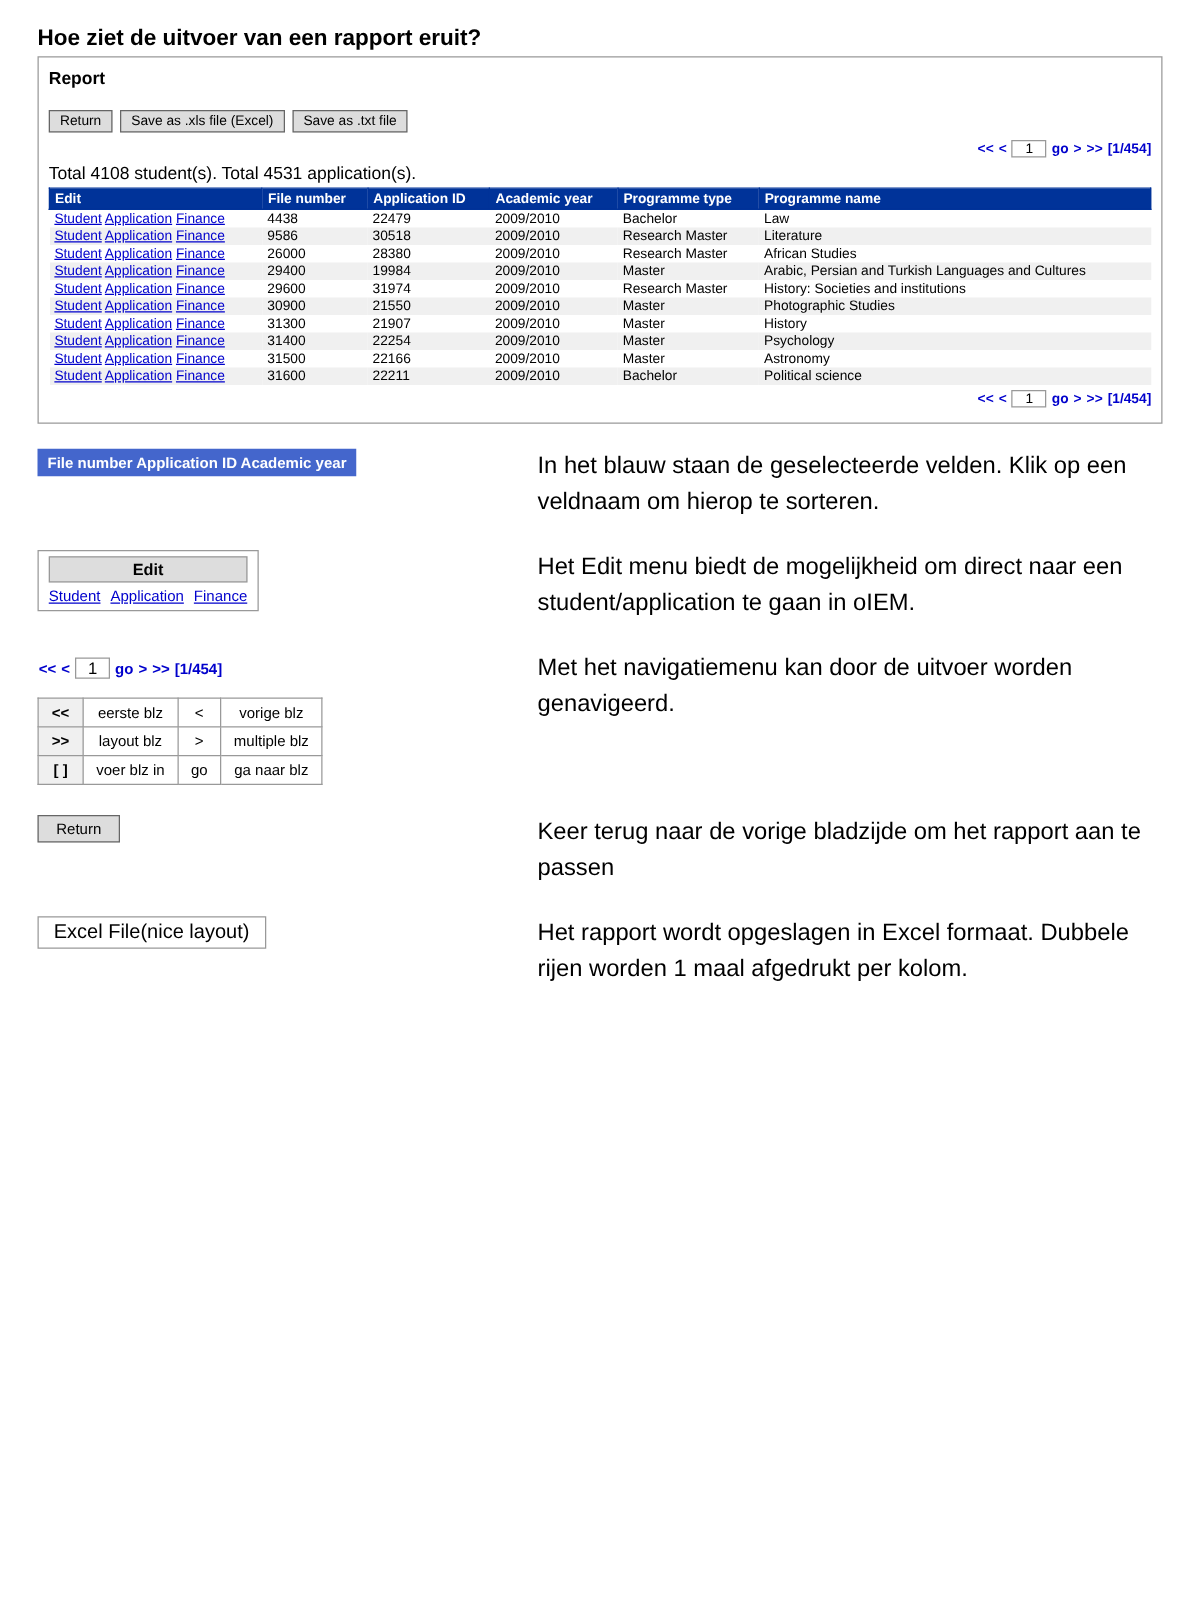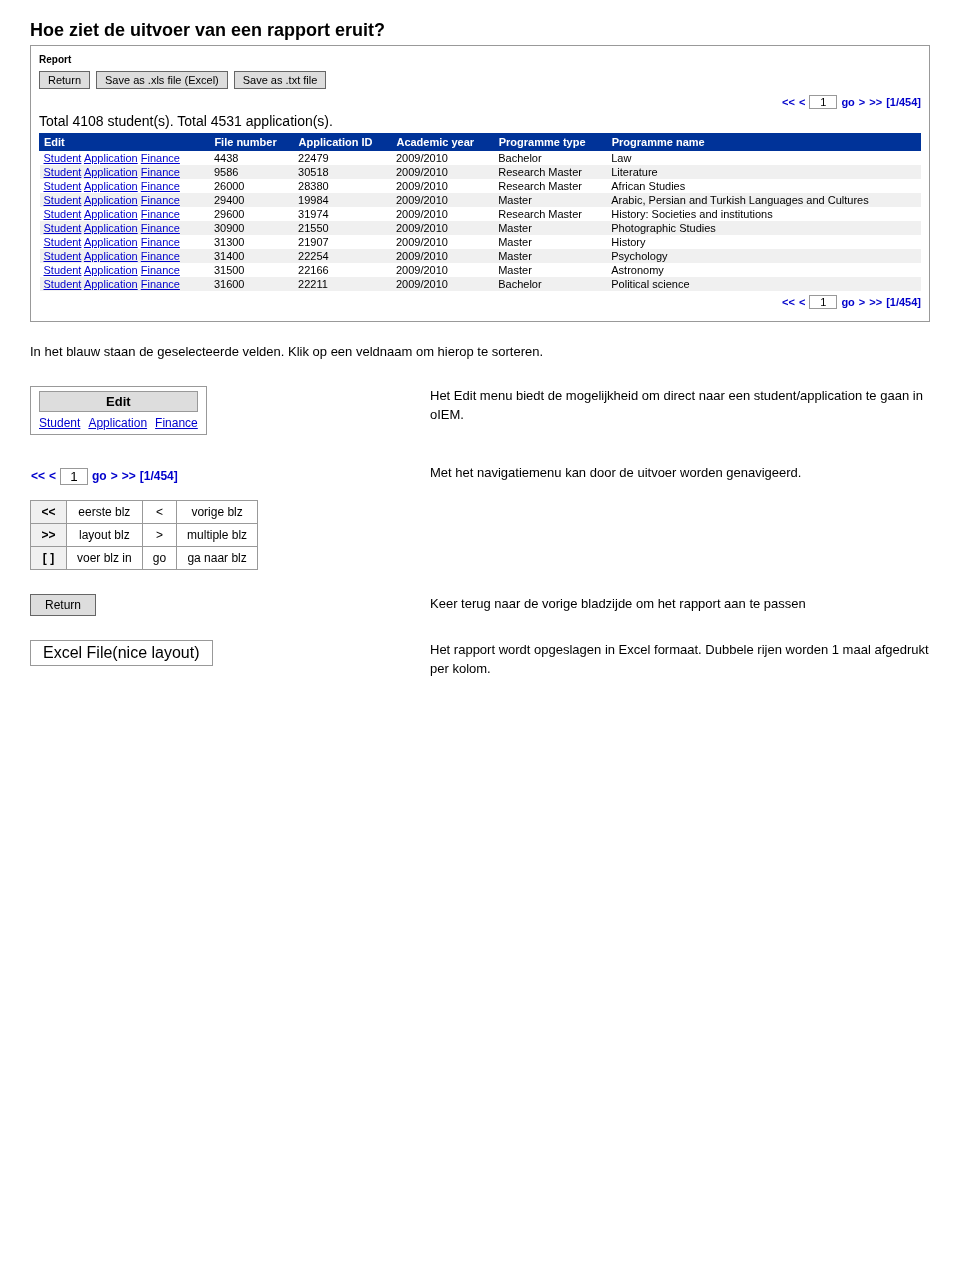--- a/index.html
+++ b/index.html
@@ -20,23 +20,23 @@
     }
 
     
     .report-box {
       border: 1px solid #999;
       padding: 8px;
       margin-bottom: 12px;
       background: #fff;
     }
     .report-title {
-      font-size: 10px;
+      font-size: 14px;
       font-weight: bold;
-      margin-bottom: 6px;
+      margin-bottom: 18px;
     }
     .report-toolbar {
       display: flex;
       gap: 6px;
       margin-bottom: 6px;
     }
     .report-toolbar button {
       border: 1px solid #666;
       background: #ddd;
       padding: 2px 8px;
@@ -93,21 +93,21 @@
       align-items: flex-start;
       margin-bottom: 24px;
       gap: 20px;
     }
     .explanation-left {
       min-width: 380px;
       max-width: 380px;
     }
     .explanation-right {
       flex: 1;
-      font-size: 13px;
+      font-size: 19px;
       line-height: 1.5;
     }
     .edit-links {
       display: flex;
       gap: 8px;
       font-size: 12px;
     }
     .edit-links a { color: #00c; text-decoration: underline; }
 
     
@@ -287,20 +287,27 @@
       <a href="#">go</a>
       <a href="#">&gt;</a>
       <a href="#">&gt;&gt;</a>
       <span class="page-info">[1/454]</span>
     </div>
   </div>
 
   <div class="explanation-section">
 
     <div class="explanation-row">
+      <div class="explanation-left">
+        <div style="background:#4466cc; color:#fff; padding:4px 8px; font-size:12px; font-weight:bold; display:inline-block; white-space:nowrap;">
+          <span>File number</span>
+          <span>Application ID</span>
+          <span>Academic year</span>
+        </div>
+      </div>
       <div class="explanation-right">
         In het blauw staan de geselecteerde velden. Klik op een veldnaam om hierop te sorteren.
       </div>
     </div>
 
     <div class="explanation-row">
       <div class="explanation-left">
         <div style="border:1px solid #999; padding:4px 8px; display:inline-block; margin-bottom:4px; background:#fff;">
           <div style="background:#ddd; border:1px solid #999; padding:2px 40px; text-align:center; font-size:13px; font-weight:bold; margin-bottom:4px;">Edit</div>
           <div class="edit-links">

